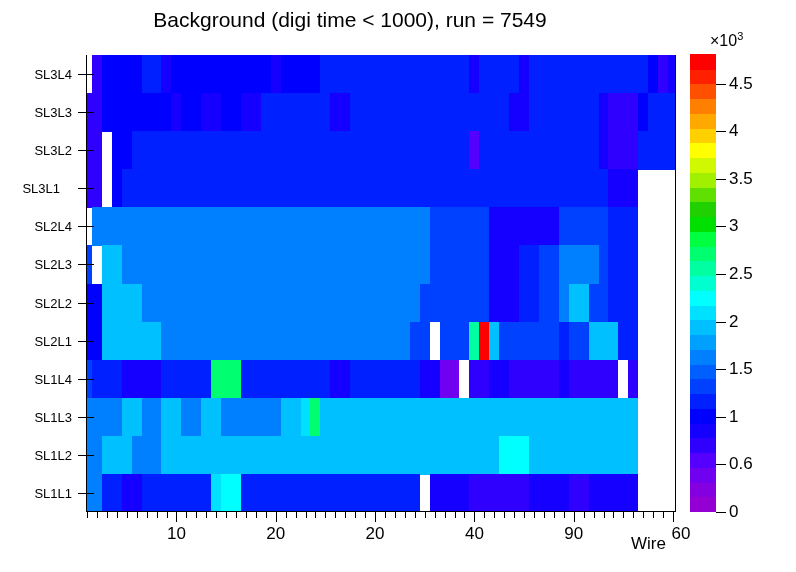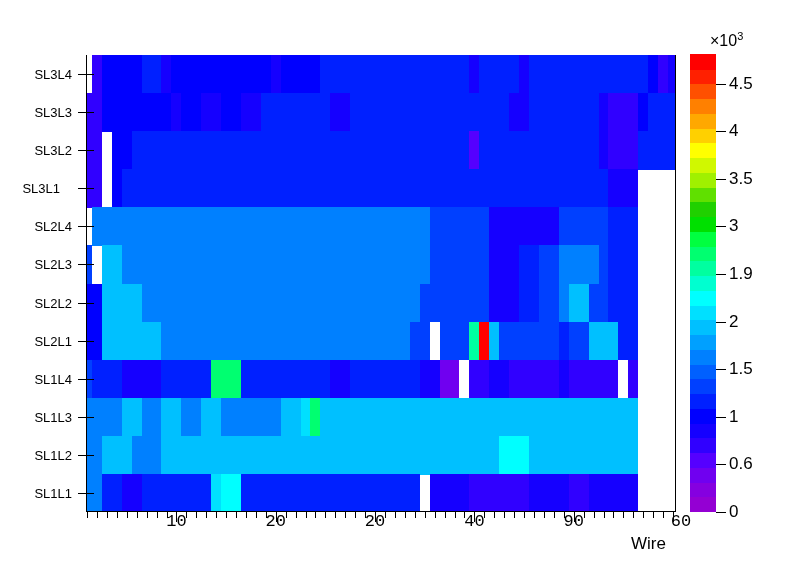--- a/index.html
+++ b/index.html
@@ -24,37 +24,38 @@
   .ylab{position:absolute;right:0;text-align:right;font-size:13px;
         width:64px;transform:translateY(-50%);white-space:nowrap;}
   #yaxis{position:absolute;left:0;top:55px;width:86px;height:457px;}
   .ytick{position:absolute;left:78px;width:16px;height:1px;background:#000;}
 
   
   #xaxis{position:absolute;left:0;top:512px;width:796px;height:60px;}
   .xtick{position:absolute;top:0;width:1px;background:#000;}
   .xtick.major{height:10px;}
   .xtick.minor{height:6px;}
-  .xnum{position:absolute;top:0;font-size:17px;transform:translateX(-50%);font-family:Liberation Mono, monospace;}
+  .xnum{position:absolute;top:12px;font-size:17px;transform:translateX(-50%);}
   #xlabel{position:absolute;left:631px;top:22px;font-size:17px;}
 
   
   #palette{position:absolute;left:690px;top:55px;width:26px;height:457px;}
   .pband{position:absolute;left:0;width:26px;}
   .ptick{position:absolute;left:26px;width:10px;height:1px;background:#000;}
   .pnum{position:absolute;left:39px;font-size:17px;transform:translateY(-50%);
         white-space:nowrap;}
   #pmult{position:absolute;left:710px;top:30px;font-size:16px;white-space:nowrap;}
   #pmult sup{font-size:11px;vertical-align:super;}
 </style>
 </head>
 <body>
 
 <div id="root">
 
+  <div id="title">Background (digi time &lt; 1000), run = 7549</div>
 
   <div id="plot">
     <div id="cells">
         <div class="cell" style="left: 5.96px; top: 0px; width: 9.93px; height: 38.68px; background: rgb(48, 0, 255);"></div>
         <div class="cell" style="left: 15.89px; top: 0px; width: 39.73px; height: 38.68px; background: rgb(0, 0, 255);"></div>
         <div class="cell" style="left: 55.62px; top: 0px; width: 19.87px; height: 38.68px; background: rgb(0, 32, 255);"></div>
         <div class="cell" style="left: 75.49px; top: 0px; width: 9.93px; height: 38.68px; background: rgb(21, 0, 255);"></div>
         <div class="cell" style="left: 85.42px; top: 0px; width: 99.33px; height: 38.68px; background: rgb(0, 0, 255);"></div>
         <div class="cell" style="left: 184.75px; top: 0px; width: 9.93px; height: 38.68px; background: rgb(21, 0, 255);"></div>
         <div class="cell" style="left: 194.68px; top: 0px; width: 39.73px; height: 38.68px; background: rgb(0, 0, 255);"></div>
@@ -320,21 +321,21 @@
       <div class="pband" style="bottom: 442.26px; height: 15.34px; background: rgb(255, 0, 0);"></div>
       <div class="ptick" style="top: 28.6px;"></div>
       <div class="pnum" style="top: 28.6px;">4.5</div>
       <div class="ptick" style="top: 76.2px;"></div>
       <div class="pnum" style="top: 76.2px;">4</div>
       <div class="ptick" style="top: 123.8px;"></div>
       <div class="pnum" style="top: 123.8px;">3.5</div>
       <div class="ptick" style="top: 171.4px;"></div>
       <div class="pnum" style="top: 171.4px;">3</div>
       <div class="ptick" style="top: 219px;"></div>
-      <div class="pnum" style="top: 219px;">1.9</div>
+      <div class="pnum" style="top: 219px;">2.5</div>
       <div class="ptick" style="top: 266.6px;"></div>
       <div class="pnum" style="top: 266.6px;">2</div>
       <div class="ptick" style="top: 314.2px;"></div>
       <div class="pnum" style="top: 314.2px;">1.5</div>
       <div class="ptick" style="top: 361.8px;"></div>
       <div class="pnum" style="top: 361.8px;">1</div>
       <div class="ptick" style="top: 409.4px;"></div>
       <div class="pnum" style="top: 409.4px;">0.6</div>
       <div class="ptick" style="top: 457px;"></div>
       <div class="pnum" style="top: 457px;">0</div>

